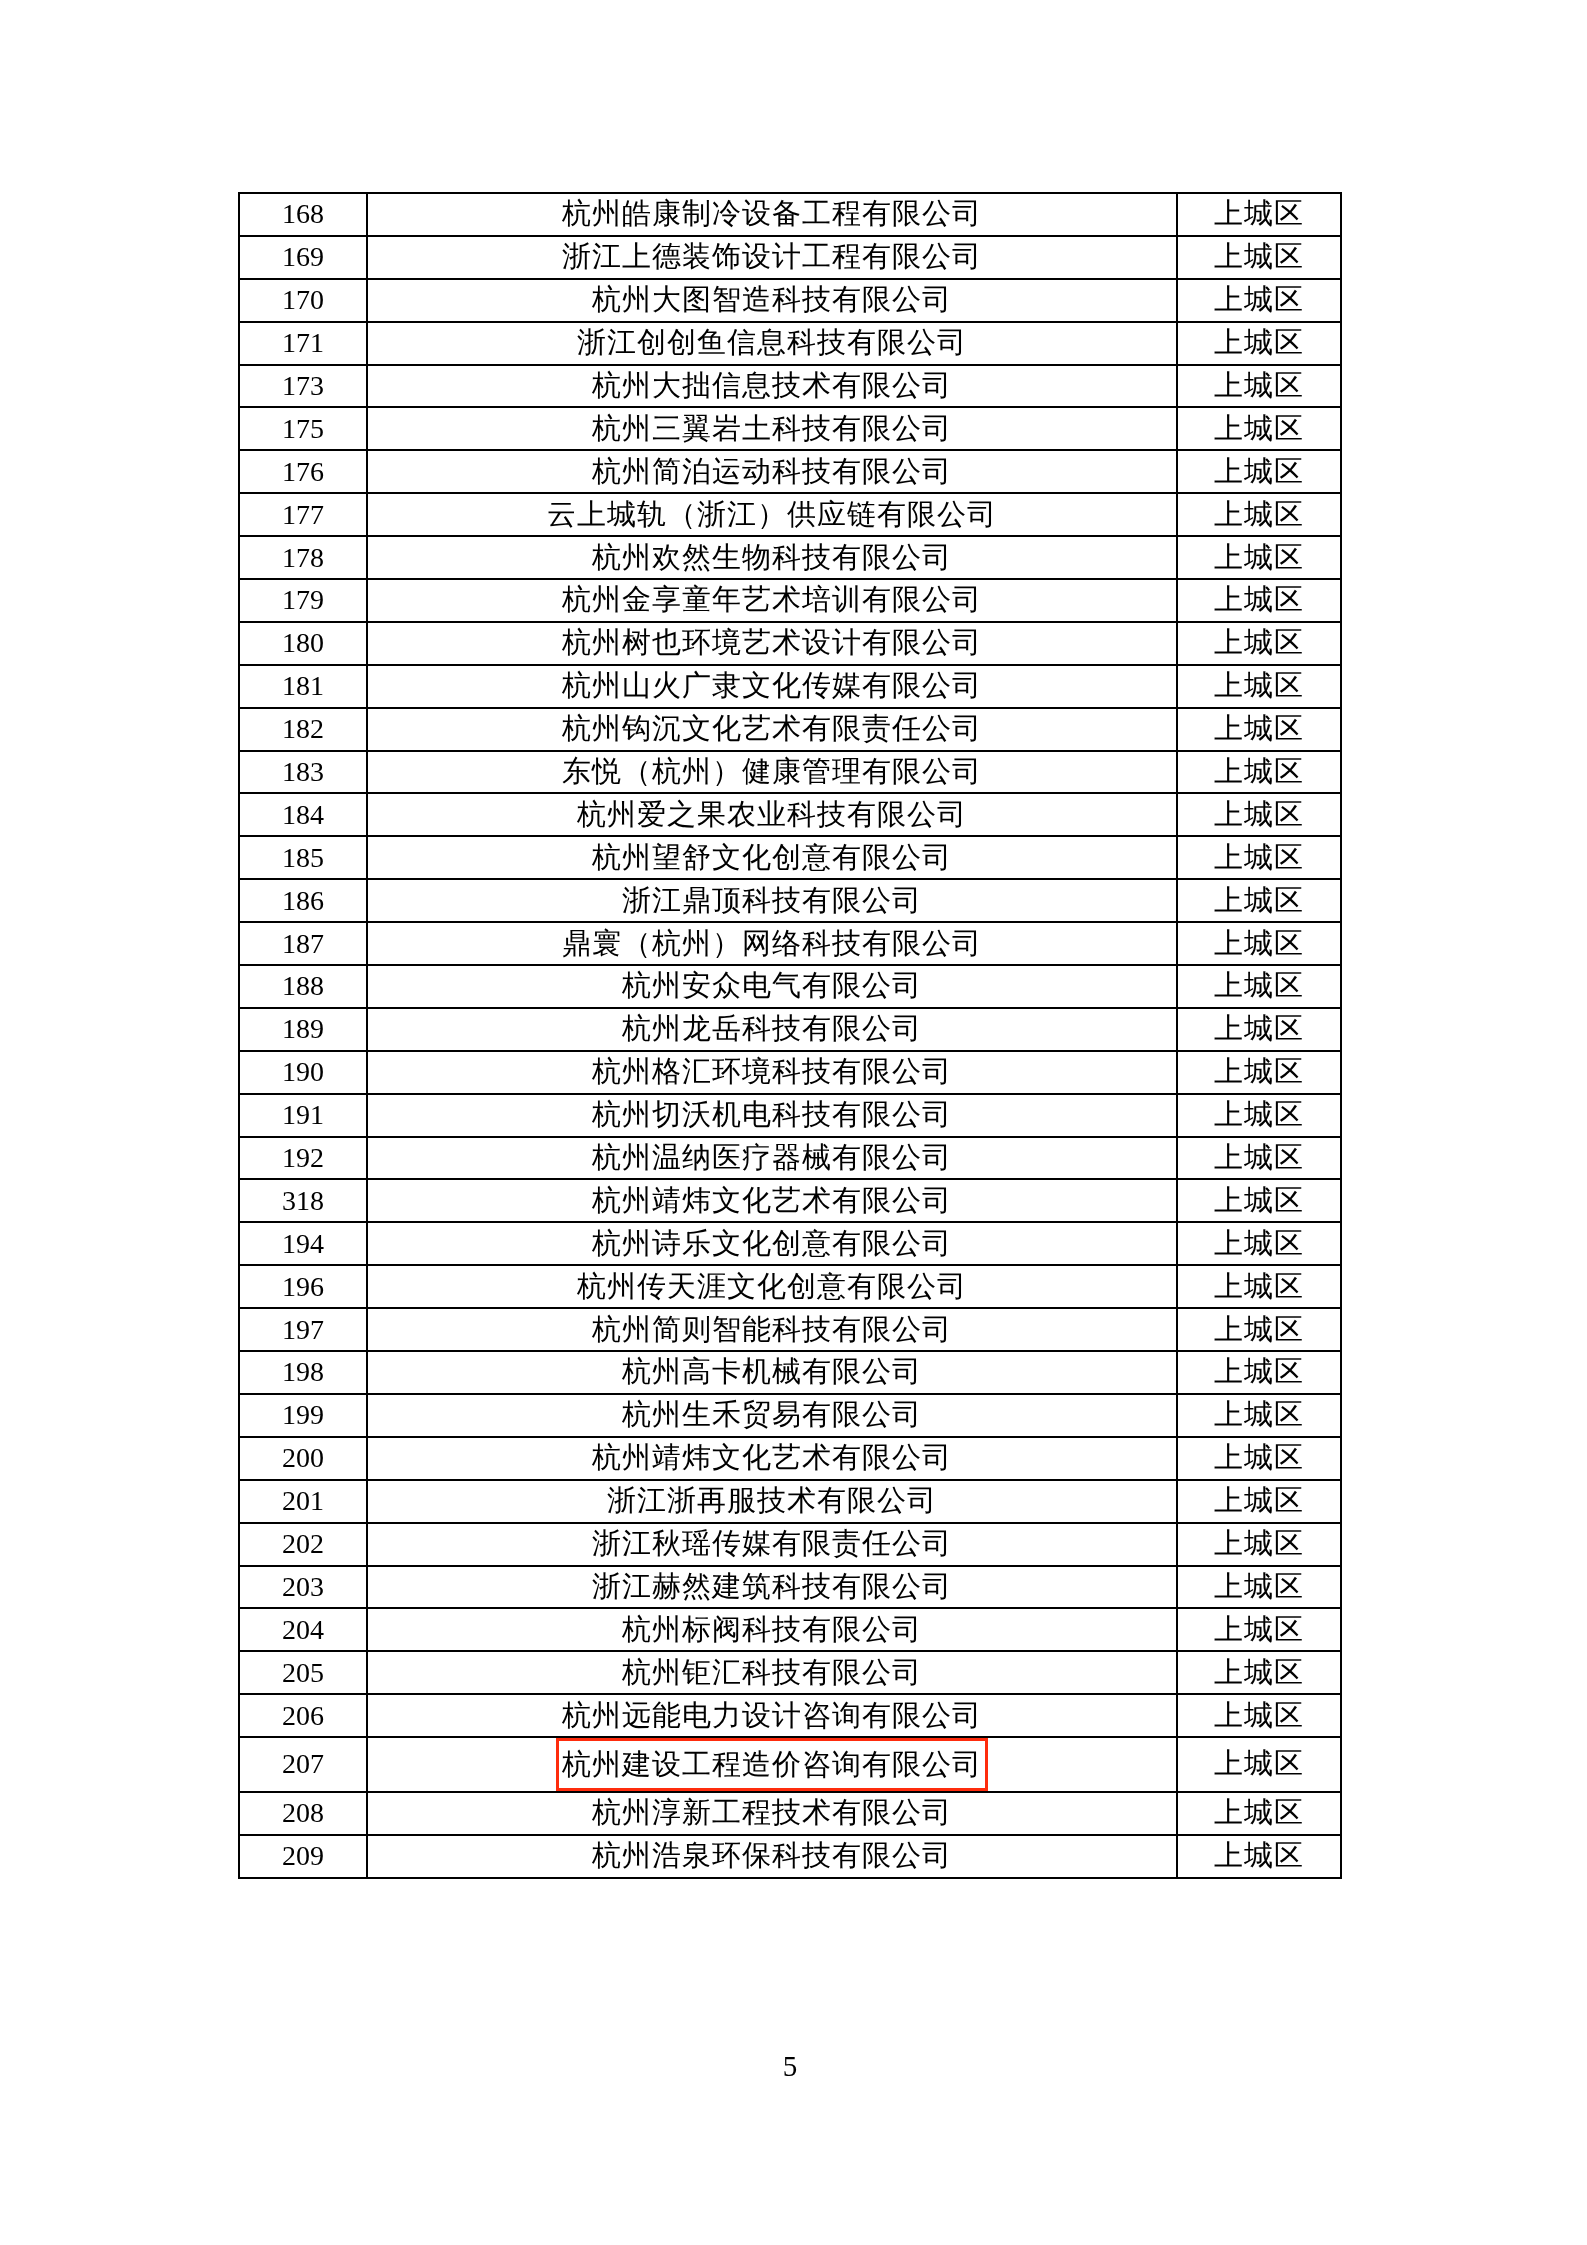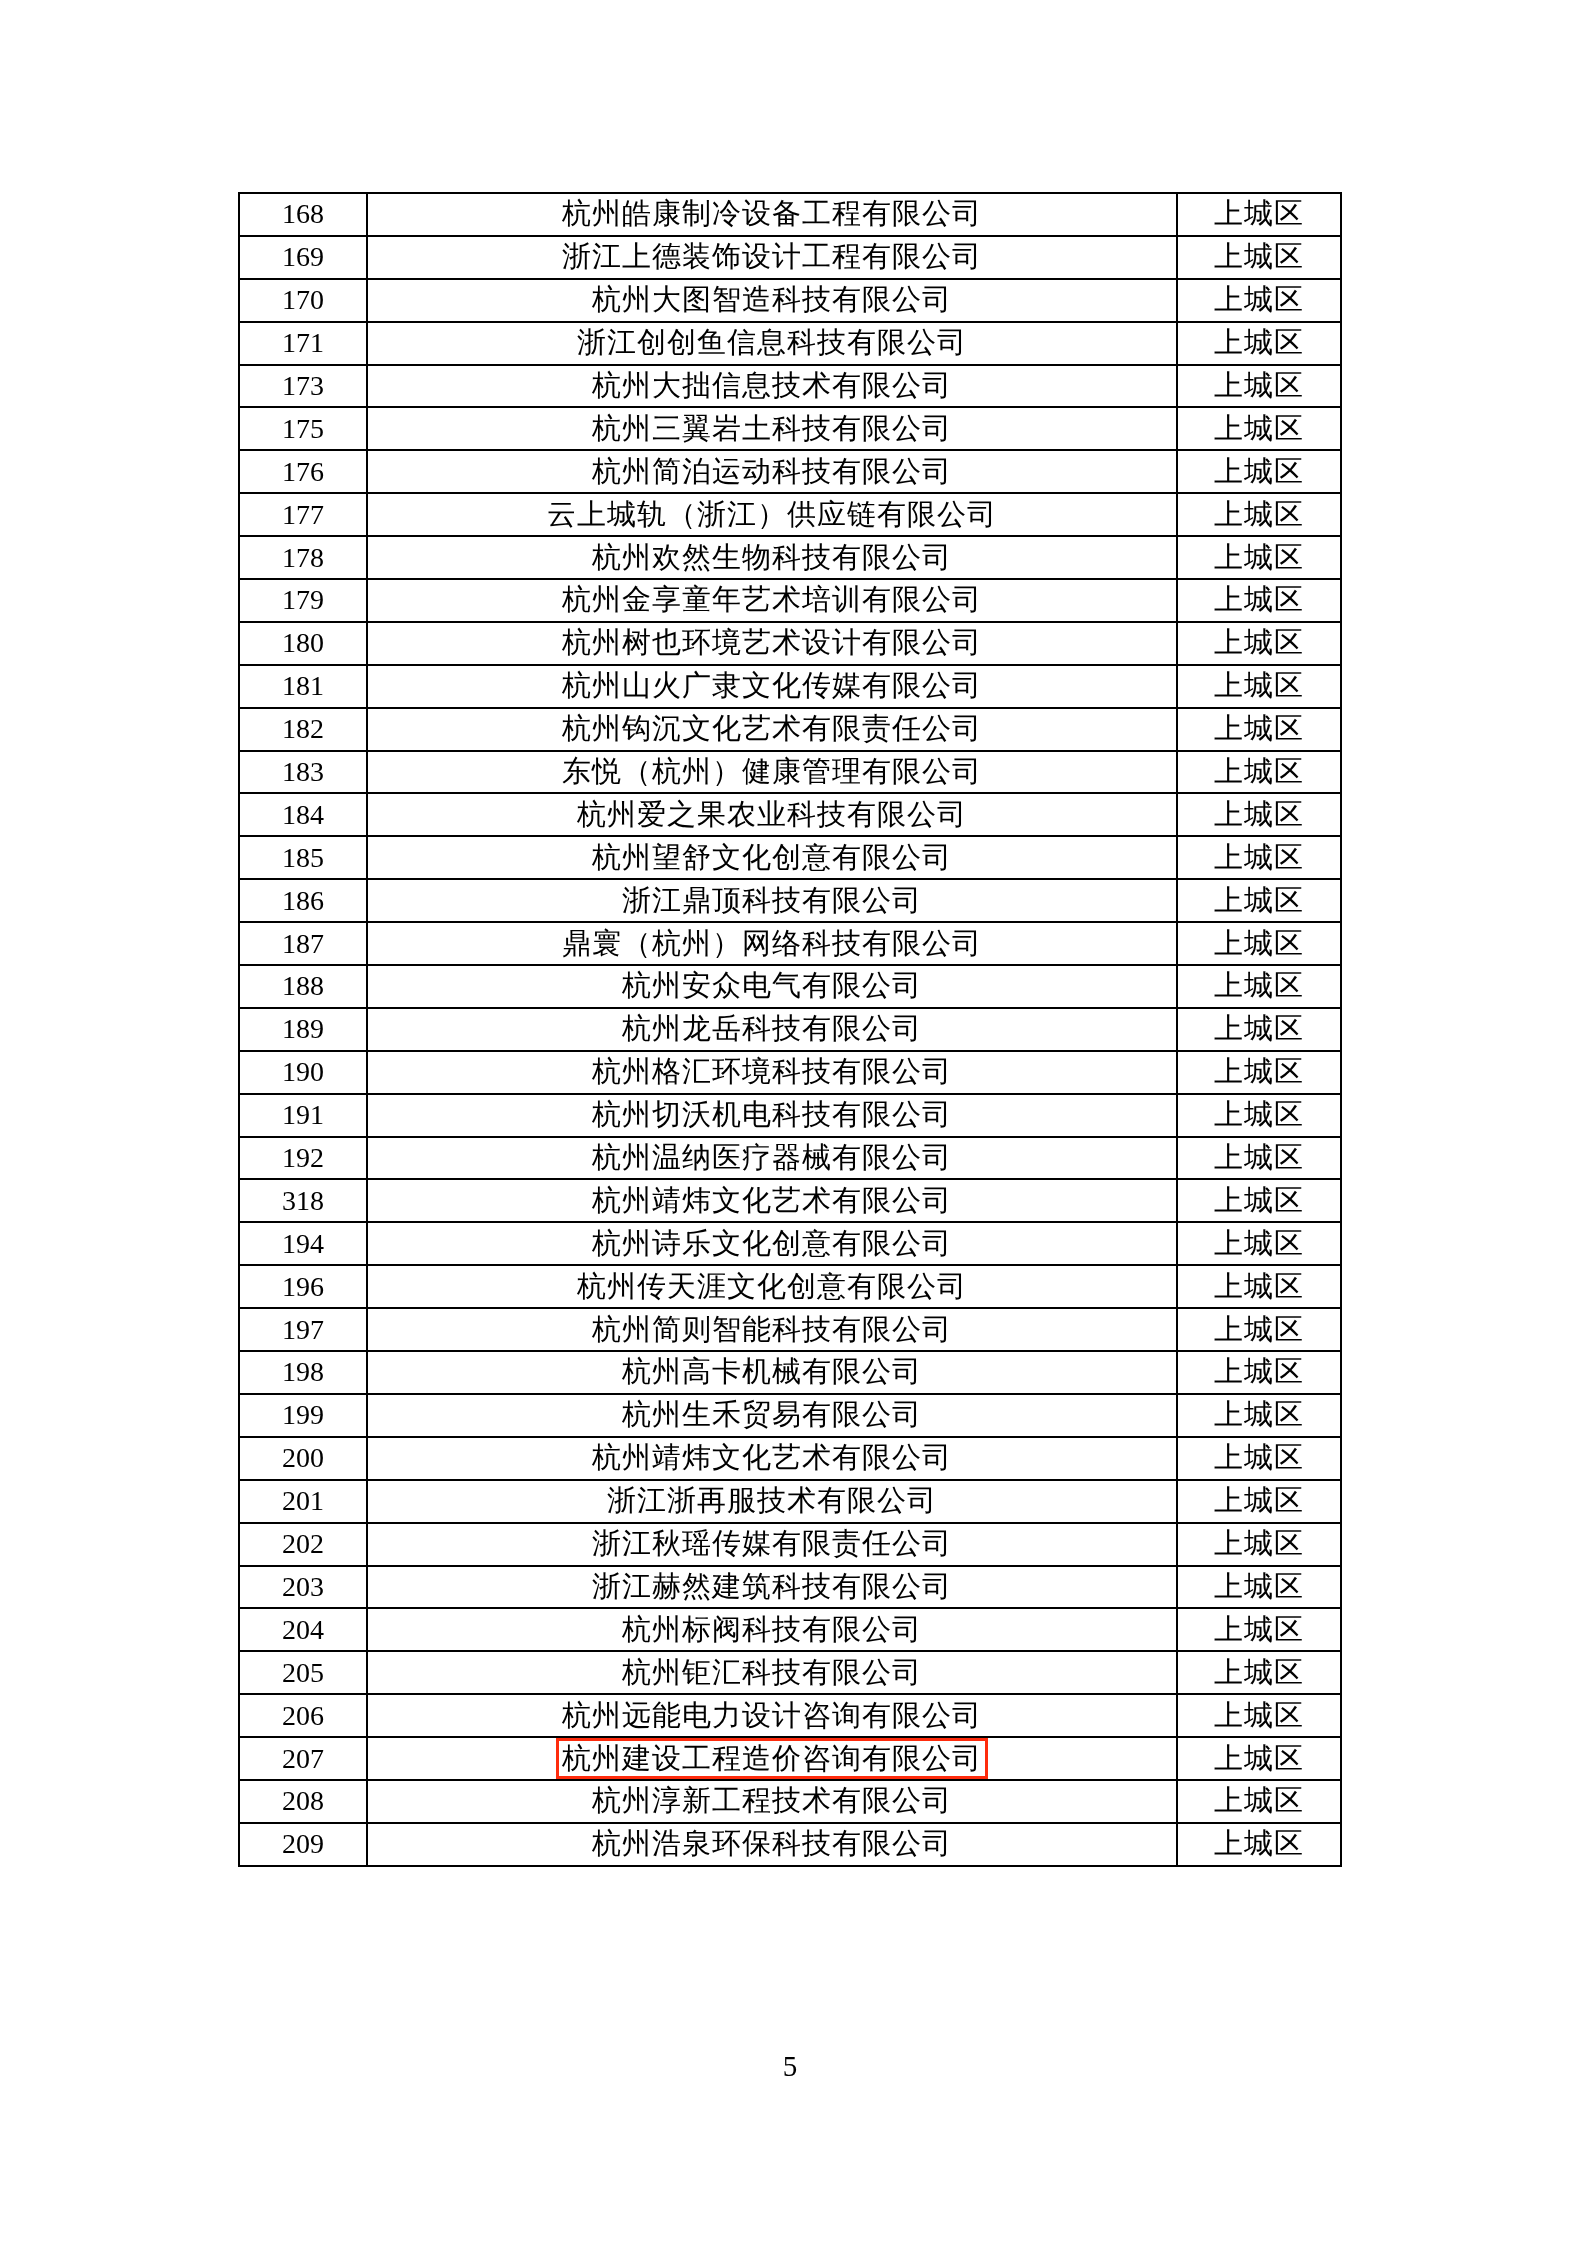--- a/index.html
+++ b/index.html
@@ -38,21 +38,21 @@
   .cell-no {
     font-size: 28px;
   }
   .cell-name, .cell-district {
     font-size: 29px;
     letter-spacing: 1px;
   }
   .highlight-box {
     display: inline-block;
     border: 3px solid #fe2c0d;
-    padding: 0 3px;
+    padding: 6px 3px;
     line-height: 1.2;
   }
   .page-number {
     position: absolute;
     left: 0;
     width: 1580px;
     top: 2050px;
     text-align: center;
     font-size: 29px;
   }

